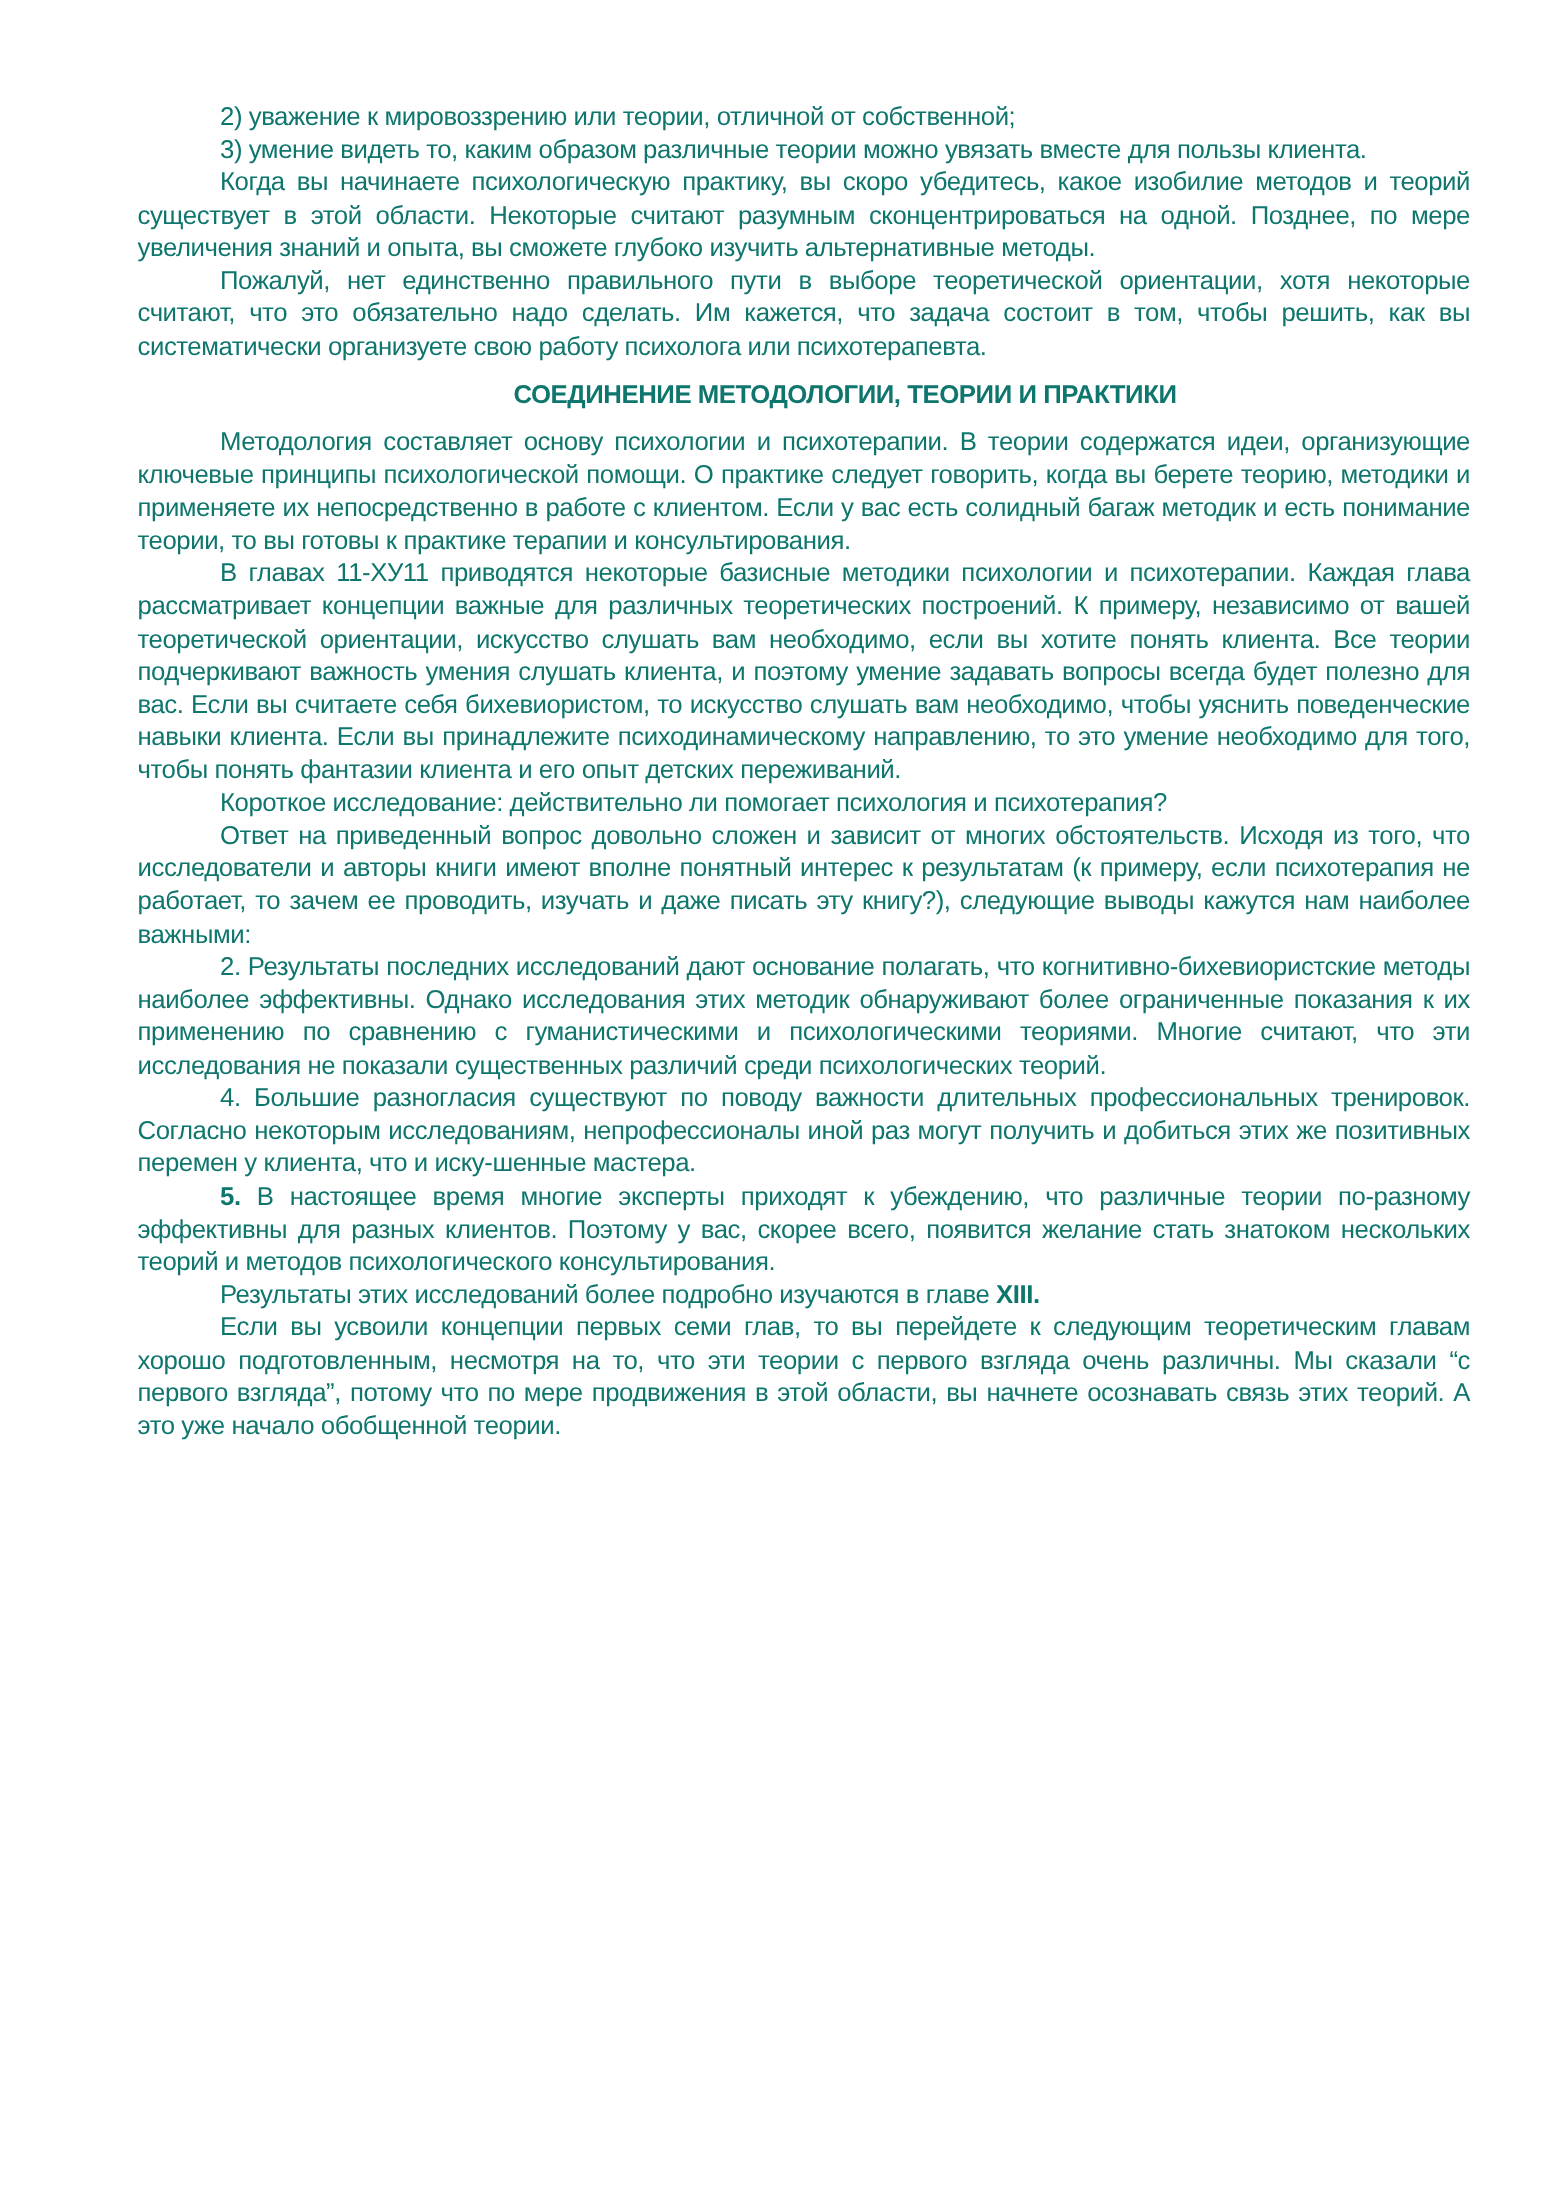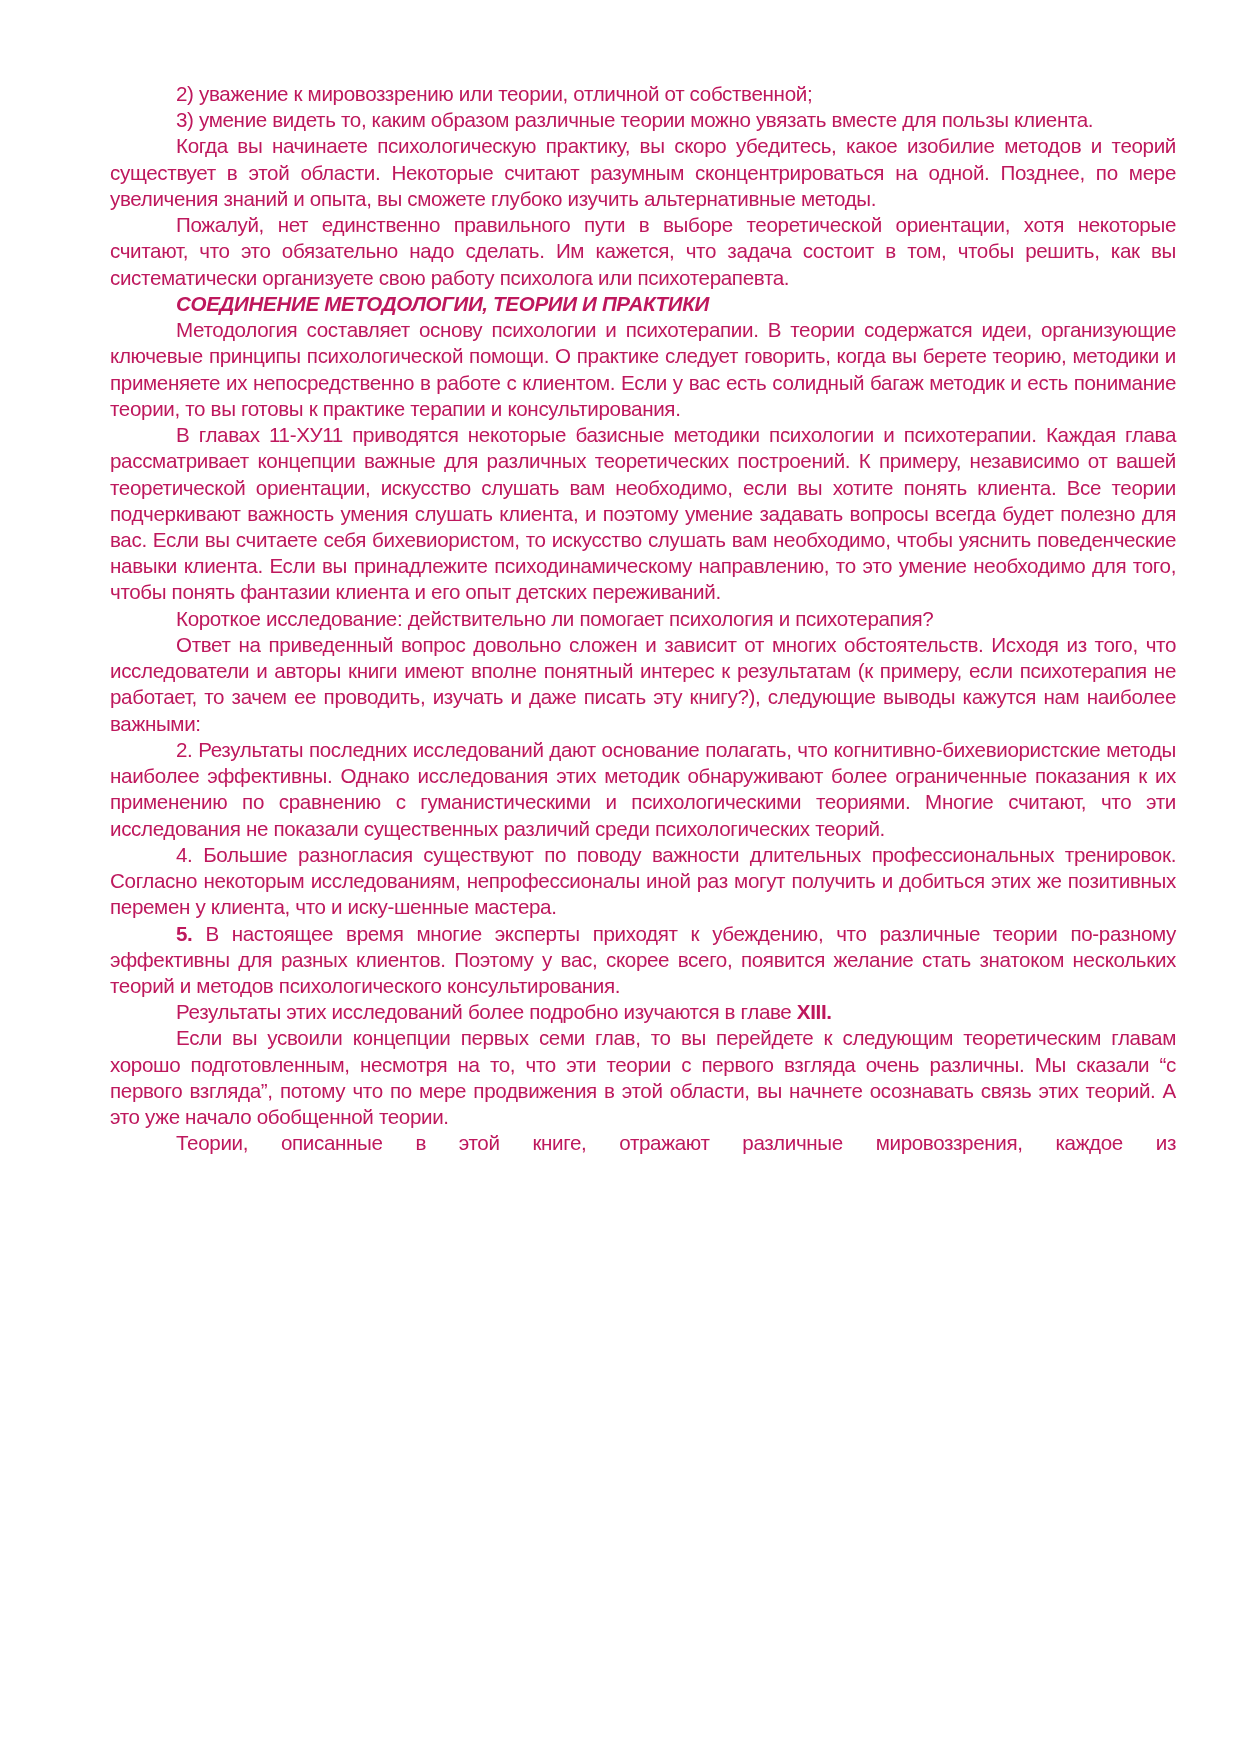--- a/index.html
+++ b/index.html
@@ -11,40 +11,39 @@
     width: 1241px;
     height: 1754px;
     position: relative;
     overflow: hidden;
   }
   .page {
     position: absolute;
     left: 110px;
     top: 81px;
     width: 1066px;
-    color: #be185d;
+    color: #0f766e;
     font-family: "Liberation Sans", sans-serif;
     font-size: 20.6px;
     line-height: 26.24px;
     letter-spacing: -0.35px;
   }
   .p {
     margin: 0;
     text-indent: 66px;
     text-align: justify;
     text-align-last: left;
   }
   .heading {
-    margin: 0;
+    margin: 12px;
     text-indent: 66px;
-    text-align: left;
+    text-align: center;
     font-weight: bold;
     font-size: 20.6px;
     line-height: 26.24px;
-    font-style: italic;
   }
   .b { font-weight: bold; }
 </style>
 </head>
 <body>
 
 <div class="page">
 
   <p class="p">2) уважение к мировоззрению или теории, отличной от собственной;</p>
   <p class="p">3) умение видеть то, каким образом различные теории можно увязать вместе для пользы клиента.</p>
@@ -58,15 +57,14 @@
   <p class="p">Короткое исследование: действительно ли помогает психология и психотерапия?</p>
   <p class="p">Ответ на приведенный вопрос довольно сложен и зависит от многих обстоятельств. Исходя из того, что исследователи и авторы книги имеют вполне понятный интерес к результатам (к примеру, если психотерапия не работает, то зачем ее проводить, изучать и даже писать эту книгу?), следующие выводы кажутся нам наиболее важными:</p>
 
   <p class="p"><span>2.</span><span> Результаты последних исследований дают основание полагать, что когнитивно-бихевиористские методы наиболее эффективны. Однако исследования этих методик обнаруживают более ограниченные показания к их применению по сравнению с гуманистическими и психологическими теориями. Многие считают, что эти исследования не показали существенных различий среди психологических теорий.</span></p>
   <p class="p"><span>4.</span><span> Большие разногласия существуют по поводу важности длительных профессиональных тренировок. Согласно некоторым исследованиям, непрофессионалы иной раз могут получить и добиться этих же позитивных перемен у клиента, что и иску-шенные мастера.</span></p>
   <p class="p"><span class="b">5.</span><span> В настоящее время многие эксперты приходят к убеждению, что различные теории по-разному эффективны для разных клиентов. Поэтому у вас, скорее всего, появится желание стать знатоком нескольких теорий и методов психологического консультирования.</span></p>
 
   <p class="p"><span>Результаты этих исследований более подробно изучаются в главе </span><span class="b">XIII.</span></p>
 
   <p class="p">Если вы усвоили концепции первых семи глав, то вы перейдете к следующим теоретическим главам хорошо подготовленным, несмотря на то, что эти теории с первого взгляда очень различны. Мы сказали “с первого взгляда”, потому что по мере продвижения в этой области, вы начнете осознавать связь этих теорий. А это уже начало обобщенной теории.</p>
-  <p class="p" style="text-align-last: justify;">Теории, описанные в этой книге, отражают различные мировоззрения, каждое из</p>
 
 </div>
 
 </body></html>

